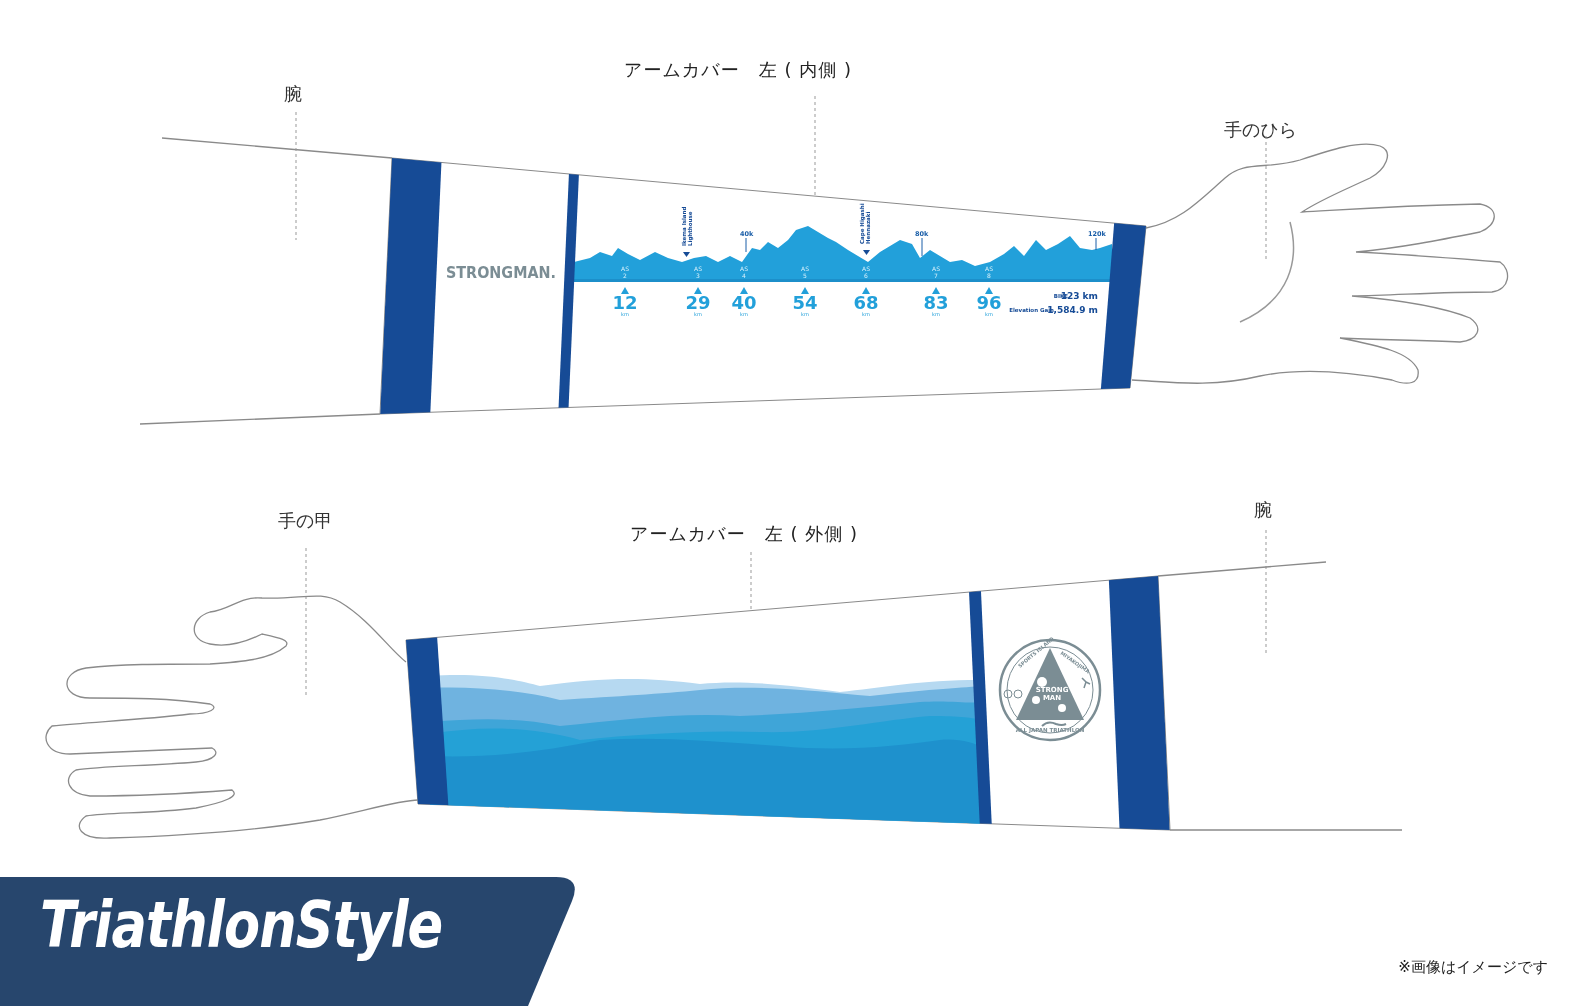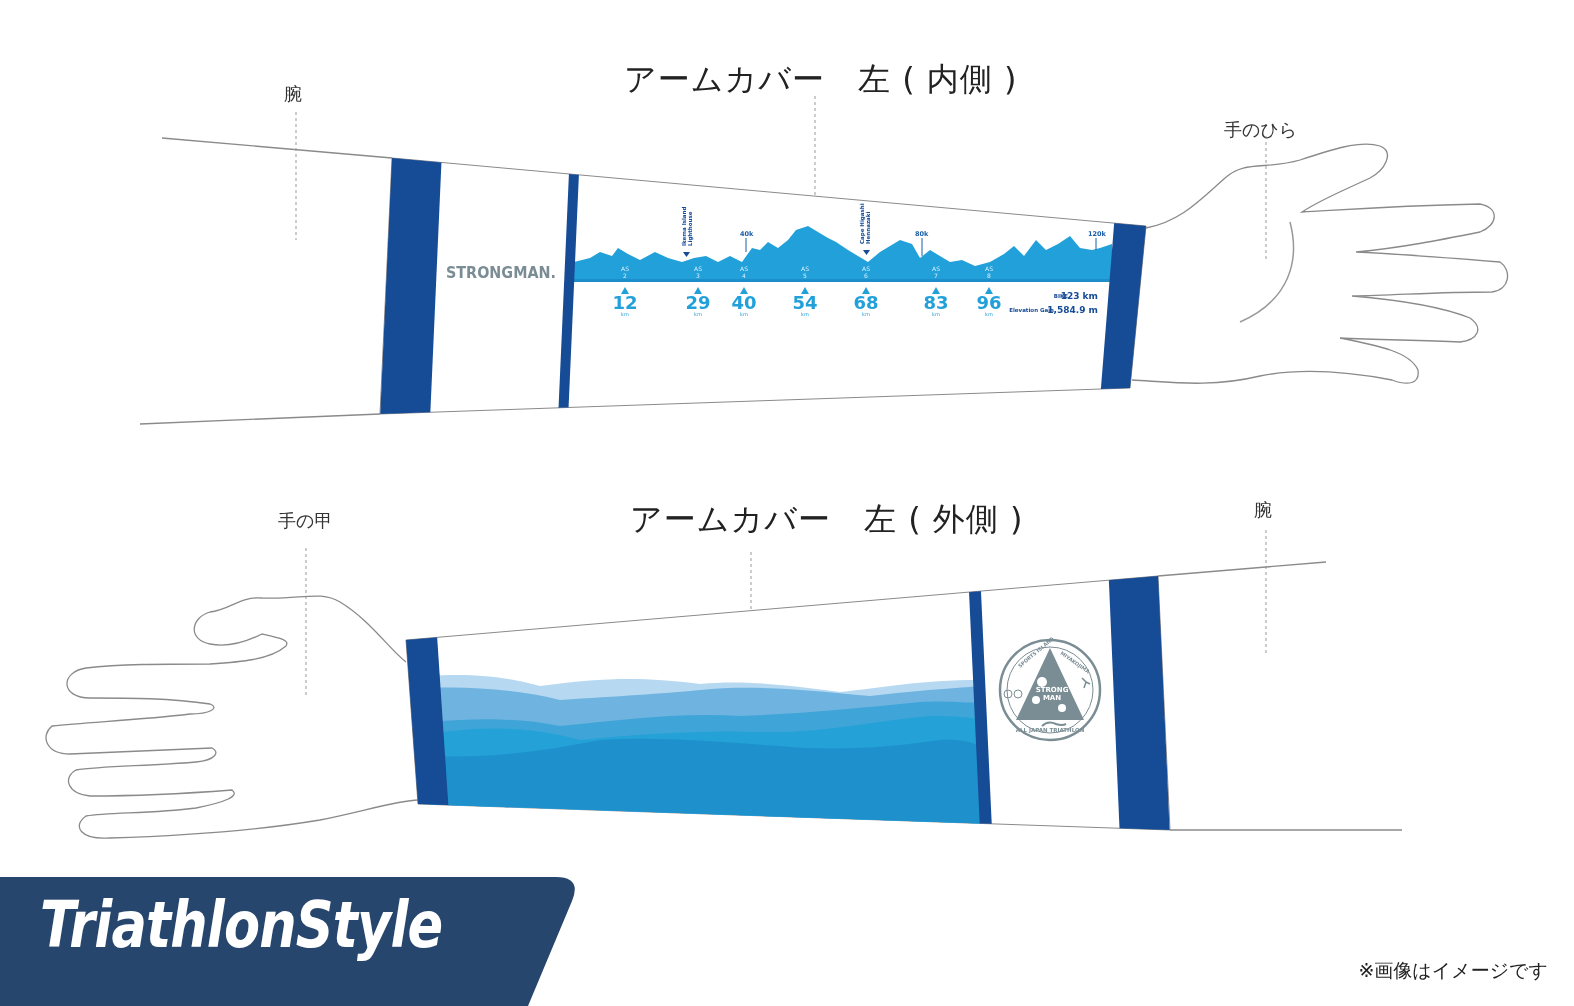--- a/index.html
+++ b/index.html
@@ -1,34 +1,34 @@
 <!DOCTYPE html>
 <html><head>
 <meta charset="utf-8">
 <style>
   html, body { margin:0; padding:0; background:#ffffff; }
   body { width:1574px; height:1006px; position:relative; overflow:hidden;
          font-family:"DejaVu Sans","Liberation Sans",sans-serif; color:#222; }
-  .title { position:absolute; font-size:32px; color:#222; letter-spacing:1px; white-space:nowrap; }
+  .title { position:absolute; font-size:18px; color:#222; letter-spacing:1px; white-space:nowrap; }
   .label { position:absolute; font-size:18px; color:#333; white-space:nowrap; }
   svg.art { position:absolute; left:0; top:0; }
   .brand-banner { position:absolute; left:0; top:877px; width:580px; height:129px; }
   .brand-text { position:absolute; left:40px; top:888px; font-family:"DejaVu Sans","Liberation Sans",sans-serif;
        font-weight:bold; font-style:italic; font-size:64px; color:#ffffff; letter-spacing:-1px;
        transform:scaleX(0.82); transform-origin:left top; white-space:nowrap; }
-  .note { position:absolute; right:26px; top:958px; font-size:19px; color:#222; white-space:nowrap; }
+  .note { position:absolute; right:26px; top:958px; font-size:15px; color:#222; white-space:nowrap; }
 </style>
 </head>
 <body>
 
 <div class="title" style="left:624px; top:58px;">アームカバー　左 ( 内側 )</div>
 <div class="label" style="left:284px; top:82px;">腕</div>
 <div class="label" style="left:1224px; top:118px;">手のひら</div>
 
-<div class="title" style="left:630px; top:498px;">アームカバー　左 ( 外側 )</div>
+<div class="title" style="left:630px; top:522px;">アームカバー　左 ( 外側 )</div>
 <div class="label" style="left:278px; top:509px;">手の甲</div>
 <div class="label" style="left:1254px; top:498px;">腕</div>
 
 <svg class="art" width="1574" height="1006" viewBox="0 0 1574 1006">
   <defs>
     <clipPath id="topSleeve">
       <polygon points="392,158 1146,226 1130,388 380,414"></polygon>
     </clipPath>
     <clipPath id="botSleeve">
       <polygon points="406,640 1158,576 1170,830 418,804"></polygon>

